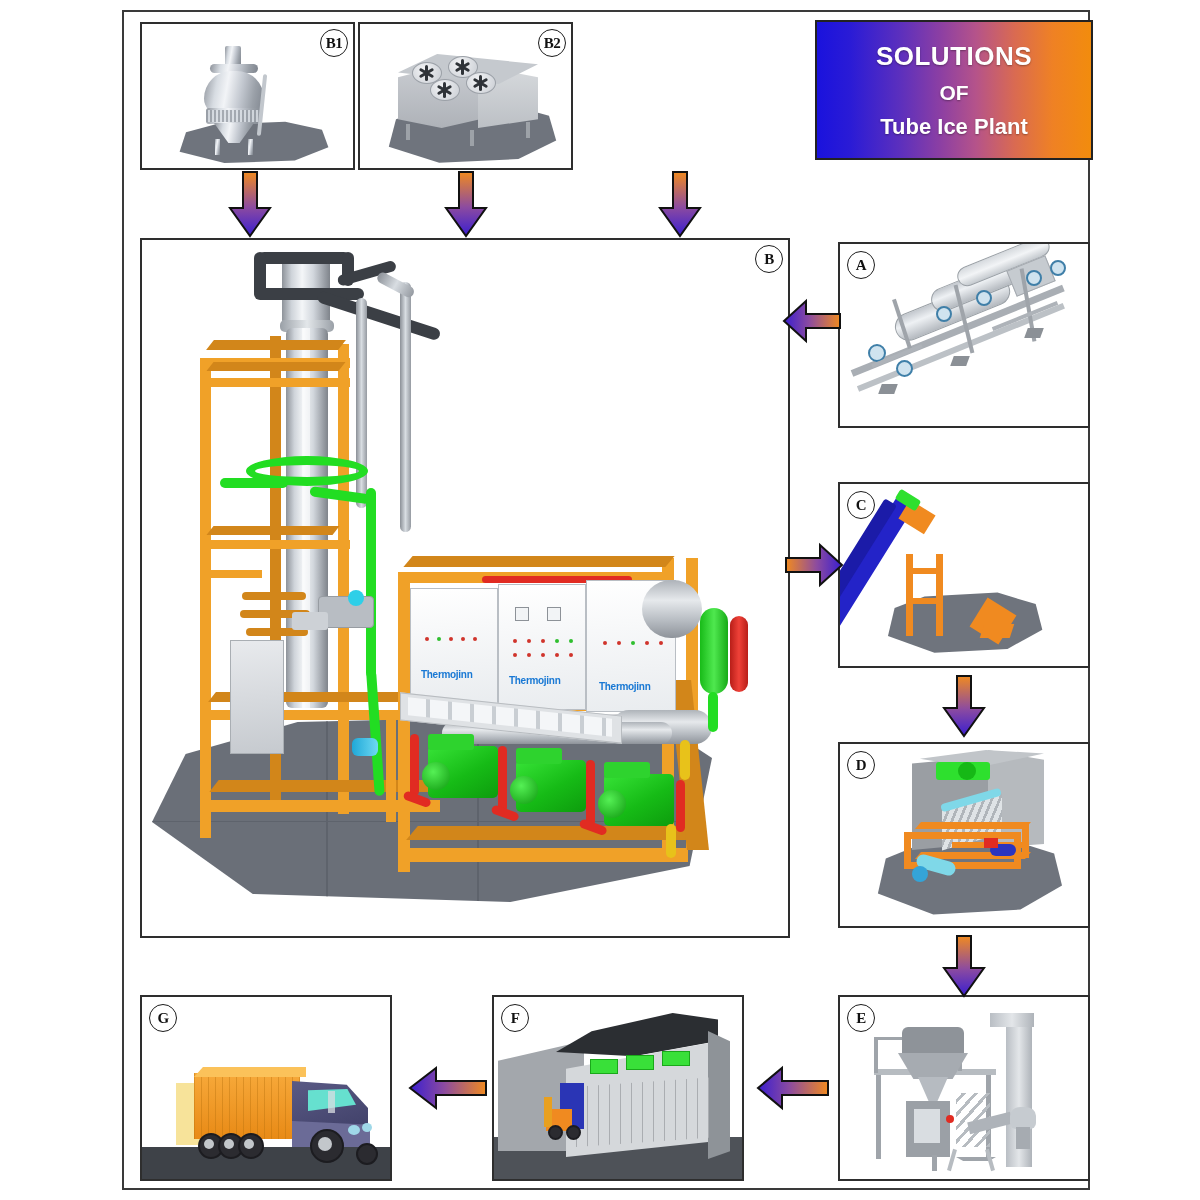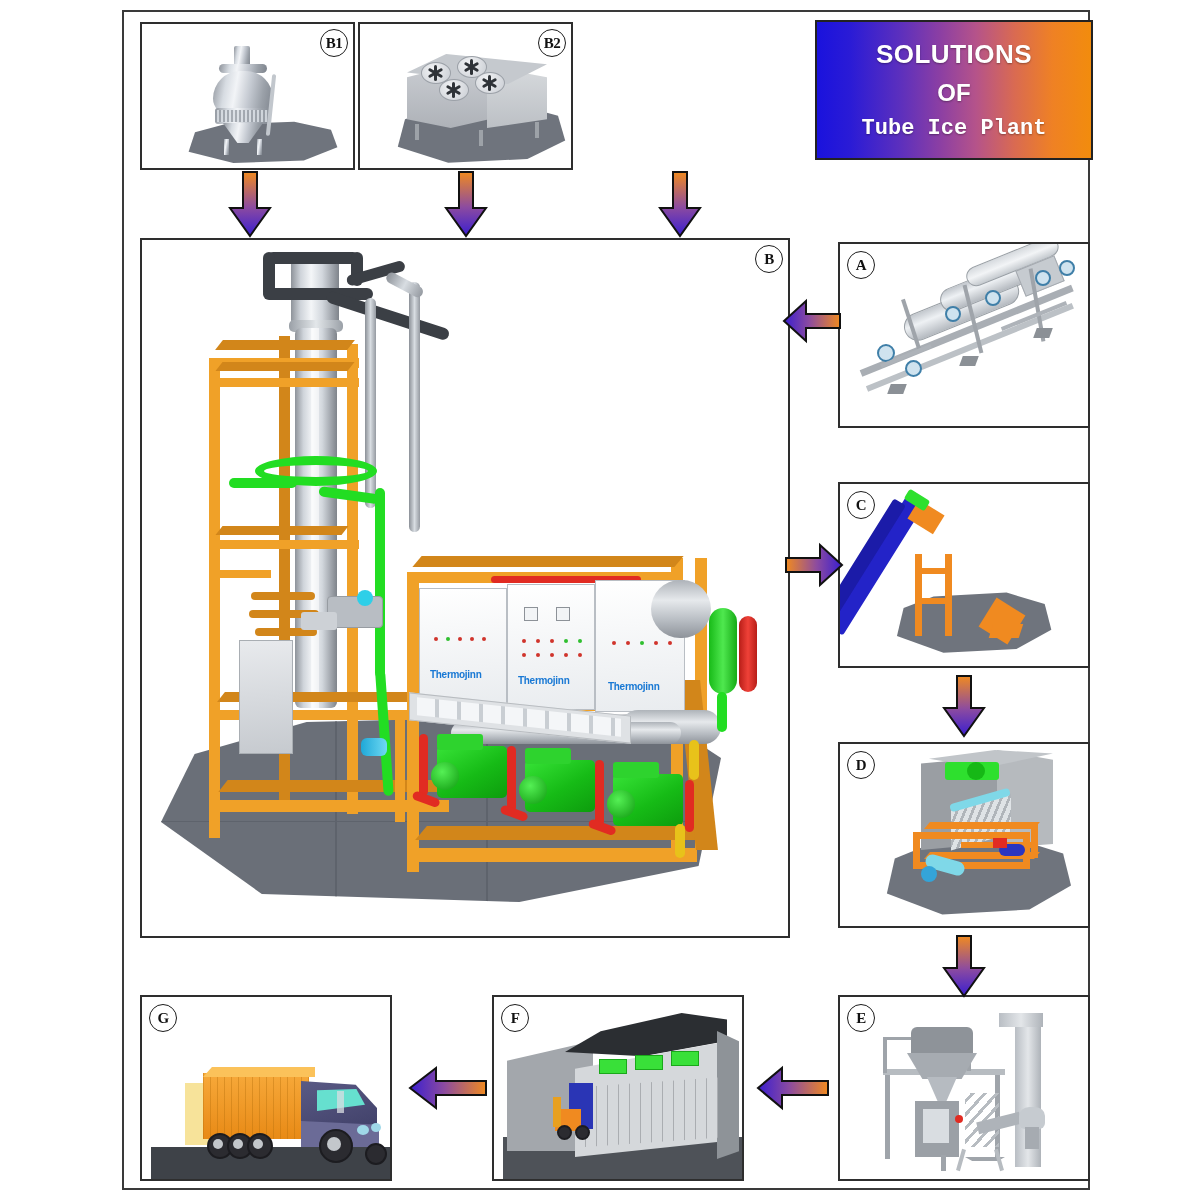--- a/index.html
+++ b/index.html
@@ -20,29 +20,29 @@
   .plabel.tl{left:7px;top:7px;}
 
   
   .title-banner{position:absolute;left:815px;top:20px;width:278px;height:140px;
     border:2px solid #222;box-sizing:border-box;
     background:linear-gradient(90deg,#1a12dd 0%,#2a1bd6 12%,#5b2fbe 30%,#8c3fa3 45%,
       #b5538a 58%,#d96a52 72%,#ef8124 86%,#f28c0d 100%);
     display:flex;flex-direction:column;align-items:center;justify-content:center;gap:9px;}
   .t1{color:#fff;font-size:26px;font-weight:bold;letter-spacing:.5px;
       text-shadow:0 1px 2px rgba(0,0,0,.35);}
-  .t2{color:#fff;font-size:24px;font-weight:bold;text-shadow:0 1px 2px rgba(0,0,0,.35);}
-  .t3{color:#fff;font-size:22px;font-weight:bold;text-shadow:0 1px 2px rgba(0,0,0,.35);font-family:Liberation Mono, monospace;}
+  .t2{color:#fff;font-size:21px;font-weight:bold;text-shadow:0 1px 2px rgba(0,0,0,.35);}
+  .t3{color:#fff;font-size:22px;font-weight:bold;text-shadow:0 1px 2px rgba(0,0,0,.35);}
 
   
   .arrow{position:absolute;z-index:30;}
   .arrow svg{display:block;overflow:visible;}
 
   
-  .art{position:absolute;inset:0;margin-left:9px;}
+  .art{position:absolute;inset:0;}
 
   
   .slab{position:absolute;background:#6f747d;
      clip-path:polygon(10% 28%,28% 10%,72% 4%,95% 22%,99% 62%,78% 92%,34% 98%,6% 72%);}
 
   
   .v-body{position:absolute;background:linear-gradient(100deg,#8d929a 0%,#d7dce2 22%,#f2f4f7 38%,#c3c8d0 60%,#9aa0a8 80%,#7d838c 100%);}
   
   .ct-box{position:absolute;background:linear-gradient(180deg,#c9ccd1,#aeb2b8);}
   .fan{position:absolute;border-radius:50%;background:radial-gradient(circle at 40% 35%,#f3f4f6,#c8ccd2);

